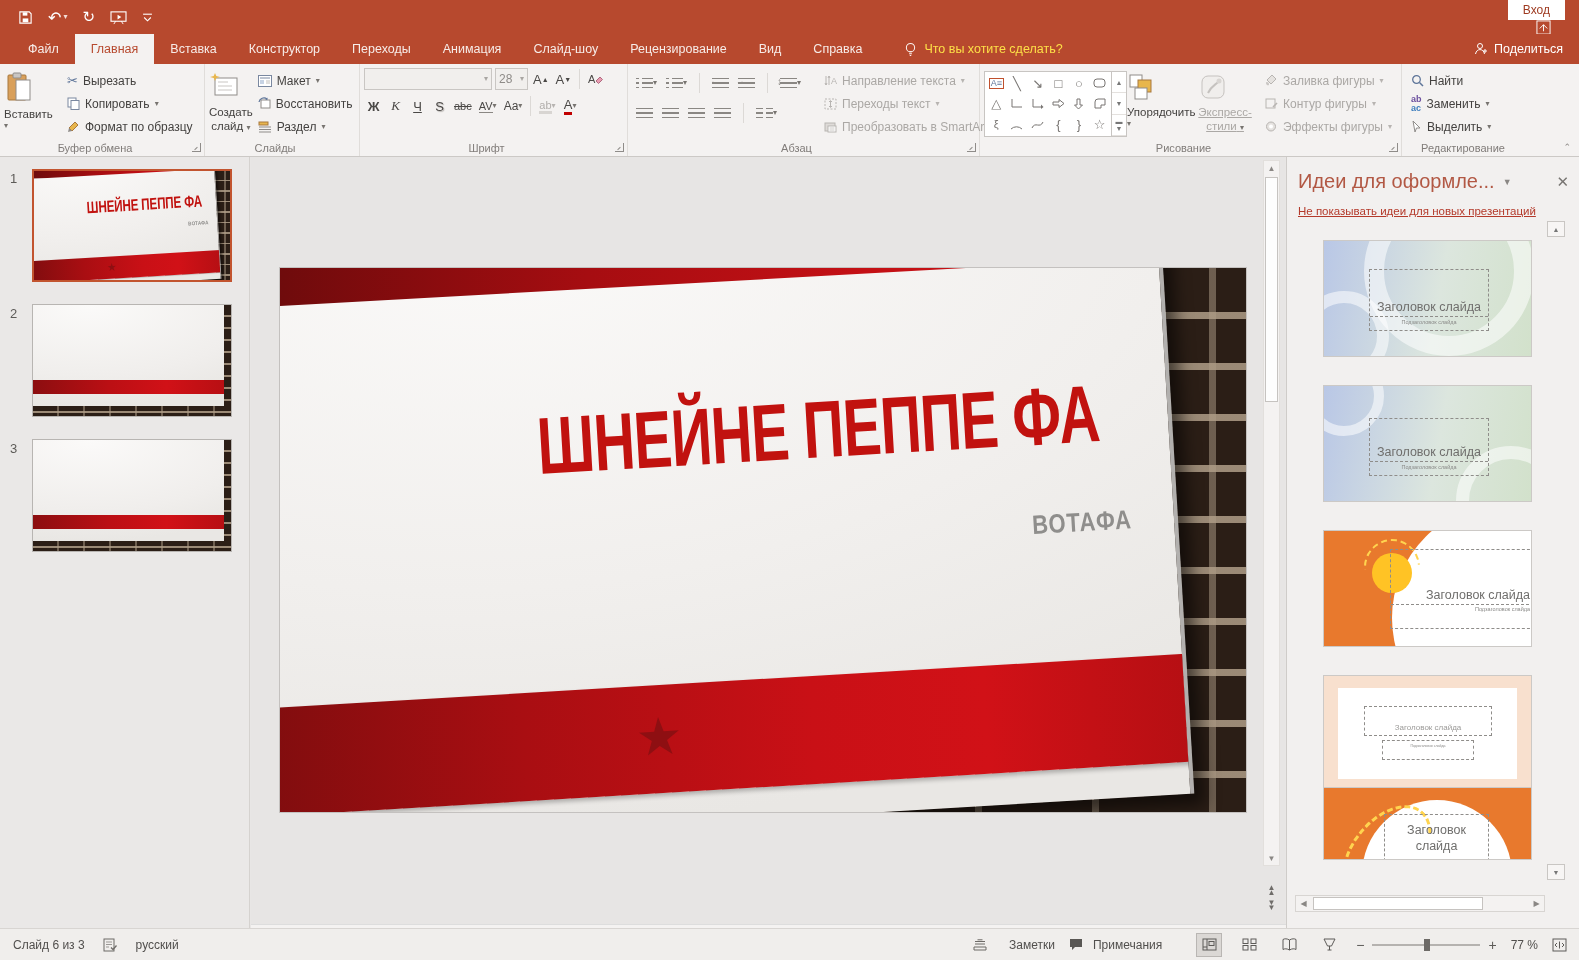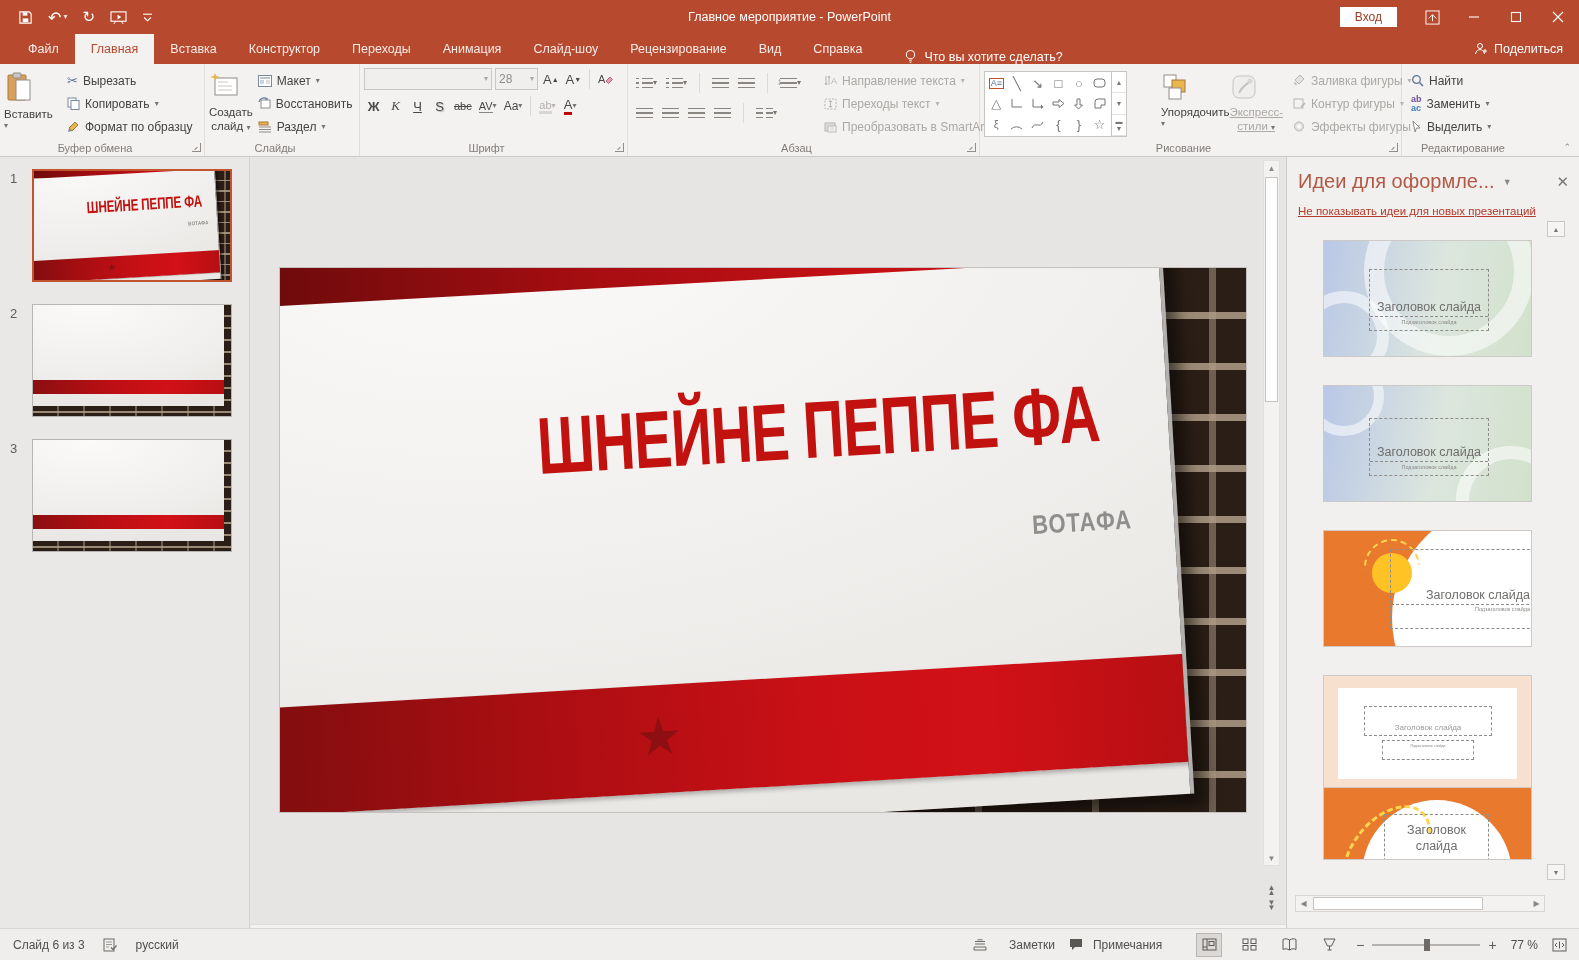--- a/index.html
+++ b/index.html
@@ -11,29 +11,29 @@
   }
   .caret{font-size:8px;color:#777470;line-height:1;}
   .dis .caret{color:#b7b4b1;}
   svg{display:block;}
 
   
   #titlebar{position:absolute;left:0;top:0;width:100%;height:34px;background:var(--chrome);display:flex;align-items:center;color:#fff;}
   #qat{display:flex;align-items:center;gap:15px;padding-left:18px;}
   #qat .qbtn{display:flex;align-items:center;gap:2px;}
   #title-text{position:absolute;left:0;right:0;text-align:center;font-size:12.5px;color:#fff;pointer-events:none;}
-  #tb-right{margin-left:auto;display:flex;align-items:center;height:100%;}
+  #tb-right{margin-left:auto;display:flex;align-items:center;height:100%;flex-direction:column;}
   #signin{background:#fff;color:#9e3a20;font-size:12px;padding:3px 15px;margin-right:14px;cursor:pointer;}
   .winbtn{width:42px;height:34px;display:flex;align-items:center;justify-content:center;}
 
   
   #tabrow{position:absolute;left:0;top:34px;width:100%;height:30px;background:var(--chrome);display:flex;align-items:stretch;padding-left:12px;font-size:12.5px;}
   .tab{color:#f7ece8;display:flex;align-items:center;padding:0 16px;cursor:pointer;}
   .tab.active{background:var(--ribbon);color:#b7492e;}
-  #tellme{display:flex;align-items:flex-end;gap:7px;margin-left:26px;color:#ffffff;}
+  #tellme{display:flex;align-items:center;gap:7px;margin-left:26px;color:#fde047;}
   #share{margin-left:auto;display:flex;align-items:center;gap:6px;padding-right:16px;color:#fff;}
 
   
   #ribbon{position:absolute;left:0;top:64px;width:100%;height:93px;background:var(--ribbon);border-bottom:1px solid #ccc9c6;display:flex;}
   .rgroup{position:relative;height:100%;border-right:1px solid var(--rb-border);padding:3px 4px 17px 4px;display:flex;align-items:flex-start;}
   .glabel{position:absolute;bottom:2px;left:0;right:14px;text-align:center;font-size:11px;color:#807c79;white-space:nowrap;}
   .glabel.nol{right:0;}
   .launcher{position:absolute;right:3px;bottom:4px;width:9px;height:9px;border-right:1px solid #8f8c89;border-bottom:1px solid #8f8c89;}
   .launcher::after{content:"";position:absolute;right:2px;bottom:2px;width:4px;height:1px;background:#8f8c89;transform:rotate(-45deg);}
   .bigbtn{width:58px;height:100%;display:flex;flex-direction:column;align-items:flex-start;padding-top:5px;font-size:11.5px;line-height:1.2;color:var(--txt);text-align:center;cursor:pointer;}
@@ -168,21 +168,20 @@
           <path d="M6 12l-2 3M12 12l2 3" stroke="#fff"></path>
         </svg>
     </span>
     <span class="qbtn">
       <svg width="11" height="11" viewBox="0 0 10 10">
           <path d="M1 2h8" stroke="#fff"></path>
           <path d="M2 5l3 3 3-3" fill="none" stroke="#fff"></path>
         </svg>
     </span>
   </div>
-  <div id="title-text">Главное мероприятие - PowerPoint</div>
   <div id="tb-right">
     <span id="signin">Вход</span>
     <span class="winbtn">
       <svg width="15" height="15" viewBox="0 0 16 16">
           <rect x="1" y="1" width="14" height="14" fill="none" stroke="#fff"></rect>
           <path d="M4 9l4-4 4 4" fill="none" stroke="#fff"></path>
           <path d="M8 5v7" stroke="#fff"></path>
         </svg>
     </span>
     <span class="winbtn">
@@ -308,21 +307,21 @@
     </div>
     <div class="glabel">Слайды</div>
   </div>
 
   <div class="rgroup" style="width:268px;flex-direction:column;">
     <div class="frow">
       <div class="combo" style="width:128px;">
           <span></span>
           <span class="caret" style="color:#a9a6a3;">▾</span>
         </div>
-      <div class="combo" style="width:43px;">
+      <div class="combo" style="width:33px;">
           <span>28</span>
           <span class="caret" style="color:#a9a6a3;">▾</span>
         </div>
       <span class="fbtn">A<sup style="font-size:7px;">▲</sup></span>
       <span class="fbtn">A<sup style="font-size:7px;">▼</sup></span>
       <span class="vsep"></span>
       <span class="fbtn">
           <svg width="15" height="14" viewBox="0 0 15 14">
             <text x="0" y="11" font-size="11" fill="#4a4846">A</text>
             <path d="M8 9l4-4 2.5 2.5-4 4z" fill="#e89cb1" stroke="#b06a80"></path>
@@ -475,21 +474,21 @@
         <span>{</span>
         <span>}</span>
         <span>☆</span>
       </div>
       <div class="galscroll">
         <div>▲</div>
         <div>▼</div>
         <div style="flex-direction:column;line-height:1;">▬<br>▼</div>
       </div>
     </div>
-    <div class="bigbtn" style="width:78px;margin-left:34px;">
+    <div class="bigbtn" style="width:78px;">
       <svg class="bicon" width="30" height="30" viewBox="0 0 30 30">
           <rect x="3" y="3" width="12" height="12" fill="#fff" stroke="#8f8c89"></rect>
           <rect x="11" y="8" width="13" height="12" fill="#e8b64c" stroke="#a8793f"></rect>
           <rect x="8" y="16" width="12" height="11" fill="#fff" stroke="#8f8c89"></rect>
         </svg>
       <span>Упорядочить</span>
         <span class="caret">▾</span>
     </div>
     <div class="bigbtn" style="width:62px;color:var(--dis);text-decoration:underline;">
       <svg class="bicon" width="30" height="30" viewBox="0 0 30 30">

